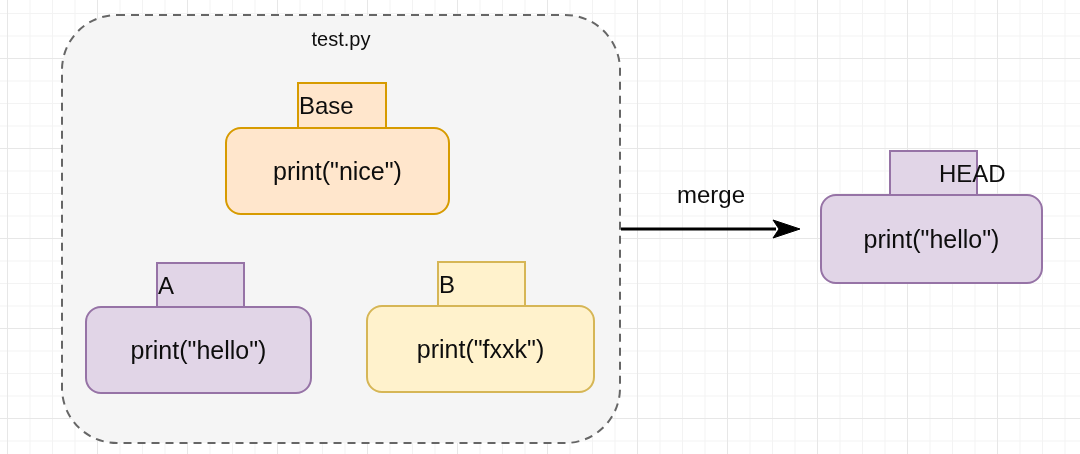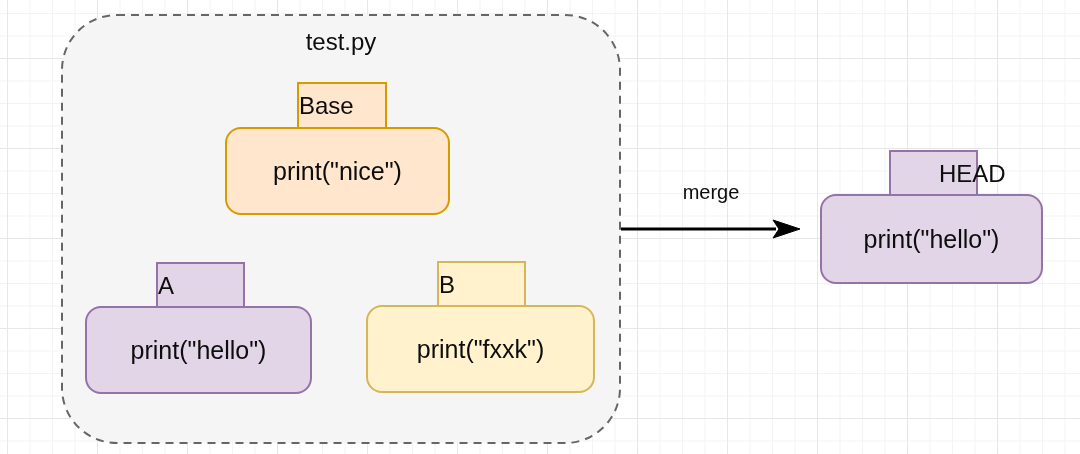--- a/index.html
+++ b/index.html
@@ -31,21 +31,21 @@
     top: 0;
     z-index: 0;
   }
 
   .container-label {
     position: absolute;
     left: 62px;
     top: 28px;
     width: 558px;
     text-align: center;
-    font-size: 24px;
+    font-size: 20px;
     z-index: 3;
   }
 
   .tab {
     position: absolute;
     border: 2px solid;
     display: flex;
     align-items: center;
     font-size: 24px;
     z-index: 1;
@@ -73,21 +73,21 @@
 
   #head-tab  { left: 889px; top: 150px; width:  89px; height: 47px; }
   #head-body { left: 820px; top: 194px; width: 223px; height: 90px; }
 
   .merge-label {
     position: absolute;
     left: 620px;
     top: 181px;
     width: 182px;
     text-align: center;
-    font-size: 20px;
+    font-size: 24px;
     z-index: 3;
   }
 </style>
 </head>
 <body>
 
 <div class="stage" style="--bg: #ffffff; --grid-minor: #f3f3f3; --grid-major: #e7e7e7; --text: #0d0d0d;">
 
   <svg class="underlay" width="1080" height="454" viewBox="0 0 1080 454">
     <rect x="62" y="15" width="558" height="428" rx="55" ry="55" stroke-width="2" stroke-dasharray="8 6" style="fill: rgb(245, 245, 245); stroke: rgb(102, 102, 102);"></rect>

